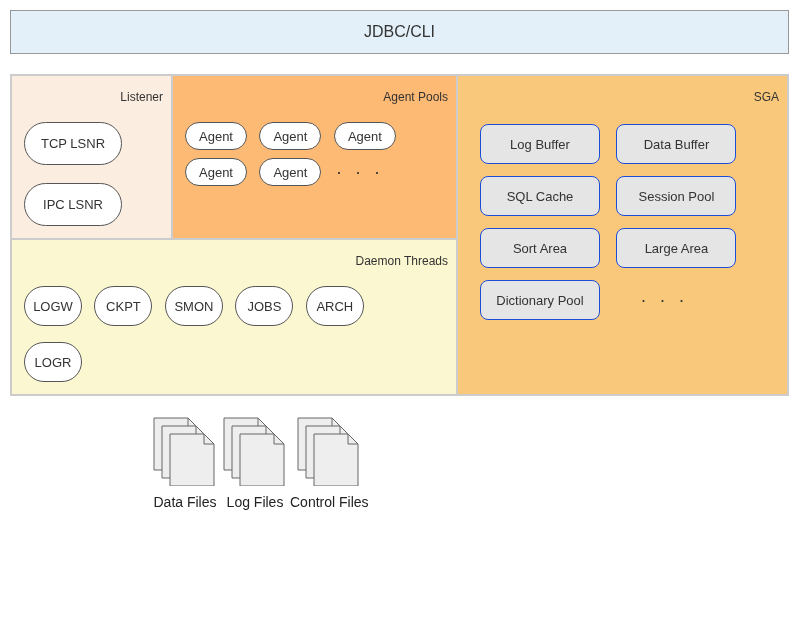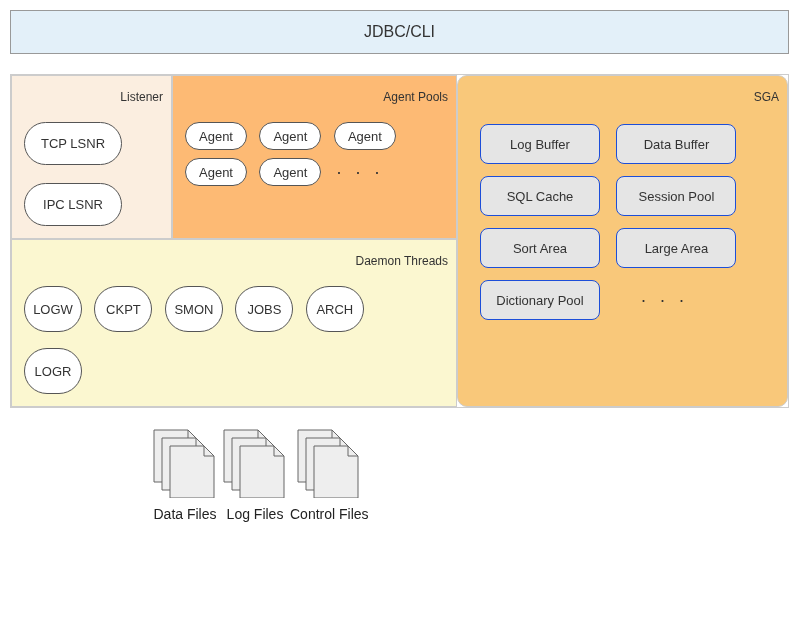--- a/index.html
+++ b/index.html
@@ -24,40 +24,40 @@
     grid-template-columns: 161px 285px 1fr;
     grid-template-rows: auto auto;
     border: 1px solid #ccc;
   }
   .panel {
     border: 1px solid #ccc;
     padding: 8px;
   }
   .panel.listener { background: #fbeee0; grid-column:1; grid-row:1;}
   .panel.agents   { background: #fdba74; grid-column:2; grid-row:1;}
-  .panel.sga      { background: #f9c87a; grid-column:3; grid-row:1 / span 2;border-radius:10px;}
+  .panel.sga      { background: #f9c87a; grid-column:3; grid-row:1 / span 2;}
   .panel.daemons  { background: #fbf7d0; grid-column:1 / span 2; grid-row:2;}
   .panel-title {
     text-align: right;
     font-size: 12px;
     padding: 6px 0 14px;
   }
   .pill {
     display: inline-flex;
     align-items: center;
     justify-content: center;
     background: #fff;
     border: 1px solid #555;
     border-radius: 999px;
     font-size: 13px;
     margin: 4px 4px;
   }
   .pill.w1 { width: 98px; height: 43px; }
   .pill.sm { width: 62px; height: 28px; }
-  .pill.xs { width: 58px; height: 46px; }
+  .pill.xs { width: 58px; height: 40px; }
   .dots { display:inline-block; font-size:18px; letter-spacing:4px; vertical-align:middle; padding-left:6px;}
   .rect {
     display: inline-flex;
     align-items:center; justify-content:center;
     background:#e5e5e5;
     border:1px solid #1d4ed8;
     border-radius:8px;
     width:120px; height:40px;
     font-size:13px;
     margin:6px 6px;

